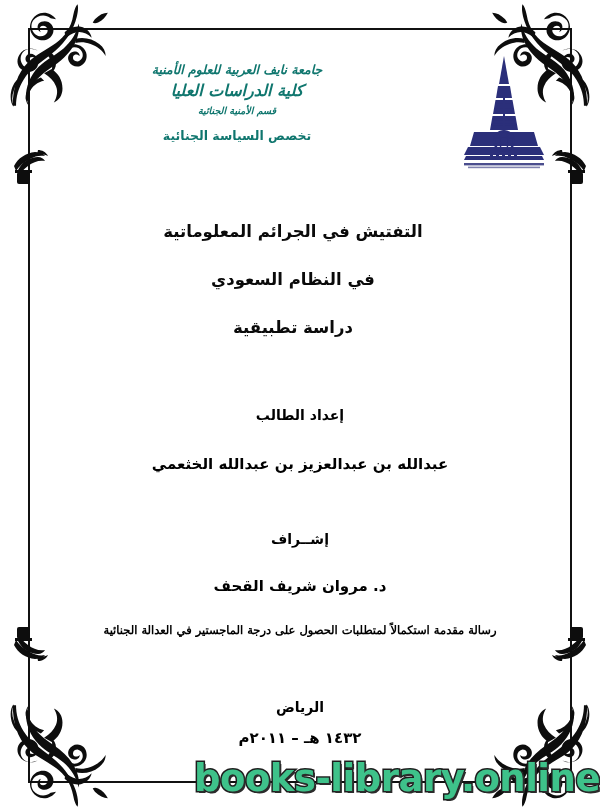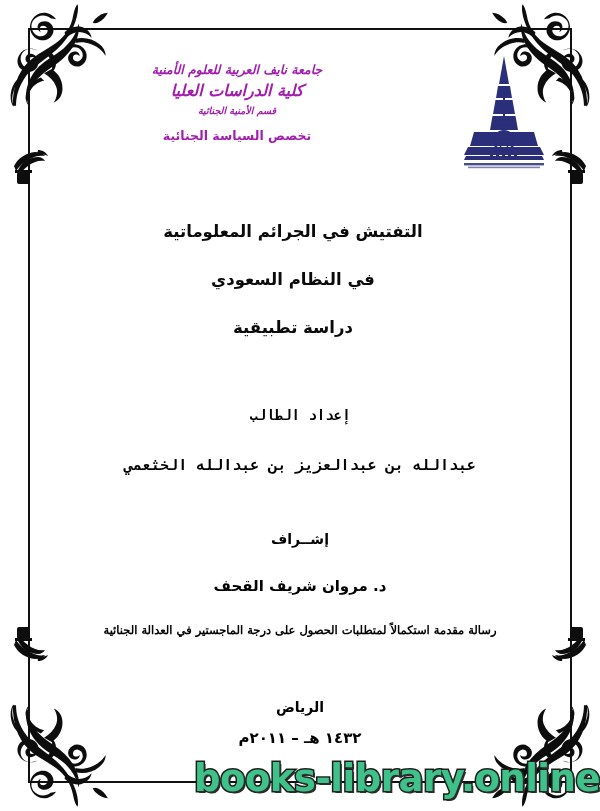--- a/index.html
+++ b/index.html
@@ -84,21 +84,21 @@
   .affiliation {
     flex: 1;
     text-align: center;
     padding-top: 6px;
     padding-right: 16px;
   }
   .aff-line {
     font-family: "DejaVu Sans", "Liberation Sans", sans-serif;
     font-weight: bold;
     font-style: italic;
-    color: #a21caf;
+    color: #0f766e;
     line-height: 1.55;
     white-space: nowrap;
   }
   .aff-1 { font-size: 12.5px; letter-spacing: .2px; }
   .aff-2 { font-size: 16px; }
   .aff-3 { font-size: 9.5px; }
   .aff-4 {
     font-size: 12.5px;
     font-style: normal;
     padding-top: 7px;
@@ -129,21 +129,20 @@
     white-space: nowrap;
   }
   .title-line.t3 { margin-bottom: 0; }
 
   
   .author-block {
     position: absolute;
     top: 363px;
     left: 0;
     right: 0;
-    font-family: Liberation Mono, monospace;
   }
   .label-line {
     font-weight: bold;
     font-size: 14px;
     letter-spacing: 1.2px;
     margin-bottom: 32px;
   }
   .name-line {
     font-weight: bold;
     font-size: 15px;

